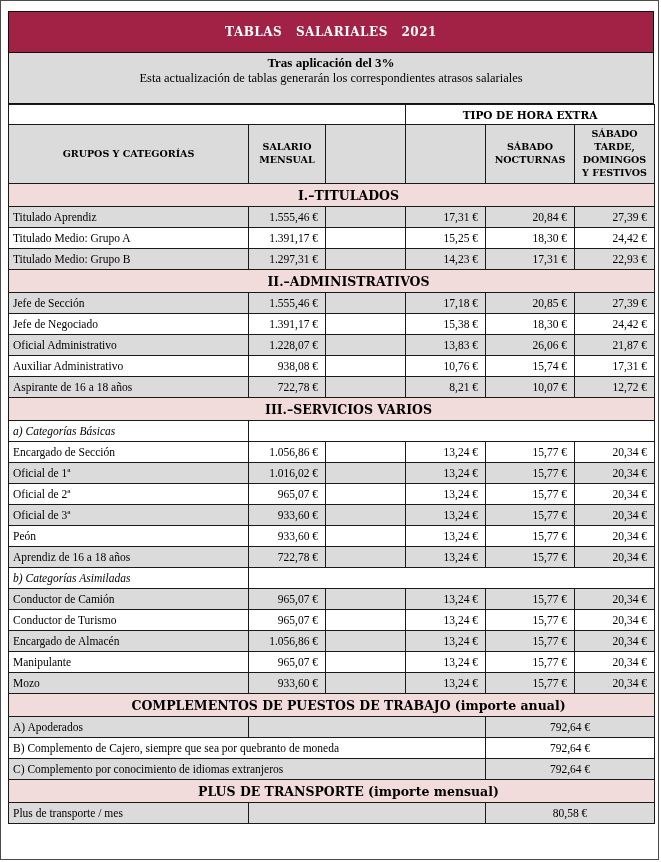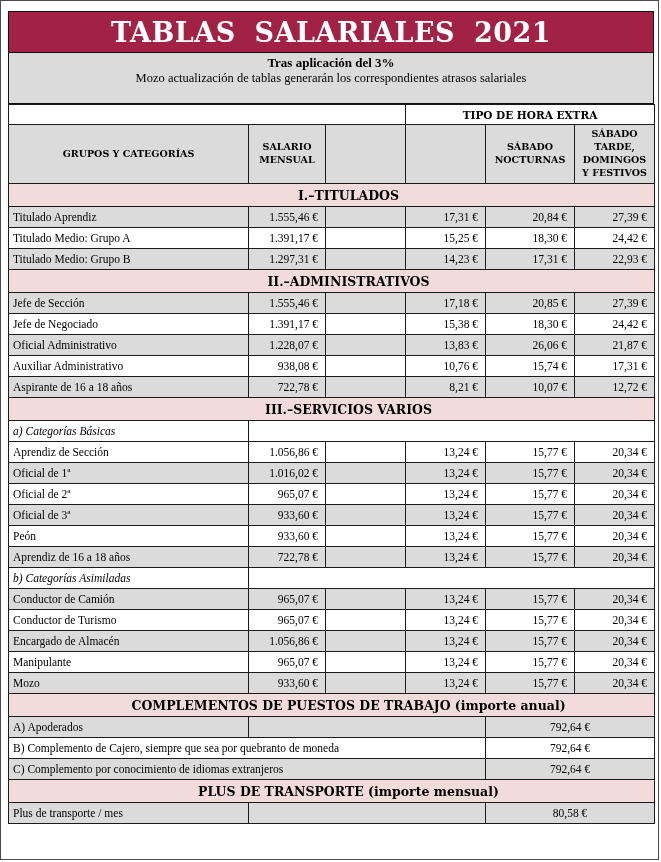--- a/index.html
+++ b/index.html
@@ -1,20 +1,20 @@
 <!DOCTYPE html>
 <html><head>
 <meta charset="utf-8">
 <style>
   html,body{margin:0;padding:0;background:#fff;}
   body{width:661px;height:862px;font-family:"Liberation Serif","DejaVu Serif",serif;color:#000;}
   .page{position:relative;width:659px;height:860px;border:1px solid #4a4a4a;box-sizing:border-box;background:#fff;overflow:hidden;}
   .content{margin:10px 0 0 7px;width:646px;}
   .banner{height:42px;background:#A12244;border:1px solid #111;box-sizing:border-box;display:flex;align-items:center;justify-content:center;}
-  .banner span{color:#fff;font-weight:bold;font-size:27px;letter-spacing:.5px;word-spacing:9px;font-family:"DejaVu Serif","Liberation Serif",serif;}
+  .banner span{color:#fff;font-weight:bold;font-size:12px;letter-spacing:.5px;word-spacing:9px;font-family:"DejaVu Serif","Liberation Serif",serif;}
   .subtitle-box{border:1px solid #111;border-top:none;background:#DBDBDB;box-sizing:border-box;height:51px;text-align:center;padding-top:2px;}
   .sub1{font-weight:bold;font-size:13px;}
   .sub2{font-size:12.5px;}
   table{border-collapse:collapse;table-layout:fixed;width:646px;}
   td,th{border:1px solid #1a1a1a;box-sizing:border-box;overflow:hidden;white-space:nowrap;}
   .tipo-row td{height:20px;background:#fff;}
   .tipo-cell{font-weight:bold;font-size:10.5px;text-align:center;font-family:"DejaVu Serif","Liberation Serif",serif;}
   .col-header-row th{height:59px;background:#DBDBDB;font-size:9.5px;font-weight:bold;text-align:center;vertical-align:middle;line-height:1.35;padding:2px 3px;white-space:normal;font-family:"DejaVu Serif","Liberation Serif",serif;margin-top:28px;}
   tr.band td{background:#F2DCDB;font-weight:bold;text-align:center;font-size:12.5px;height:23px;font-family:"DejaVu Serif","Liberation Serif",serif;padding-left:35px;}
   tr.data td, tr.subheader td, tr.merge1 td, tr.merge4 td{height:21px;font-size:11.5px;}
@@ -30,21 +30,21 @@
 
 <div class="page">
   <div class="content">
 
     <div class="banner">
       <span>TABLAS SALARIALES 2021</span>
     </div>
 
     <div class="subtitle-box">
       <div class="sub1">Tras aplicación del 3%</div>
-      <div class="sub2">Mozo actualización de tablas generarán los correspondientes atrasos salariales</div>
+      <div class="sub2">Esta actualización de tablas generarán los correspondientes atrasos salariales</div>
     </div>
 
     <table>
       <colgroup>
         <col style="width:240px">
         <col style="width:77px">
         <col style="width:80px">
         <col style="width:80px">
         <col style="width:89px">
         <col style="width:80px">
@@ -135,21 +135,21 @@
             <td class="num">12,72 €</td>
           </tr>
           <tr class="band">
             <td class="band-cell" colspan="6">III.–SERVICIOS VARIOS</td>
           </tr>
           <tr class="subheader white">
             <td class="cat subh">a) Categorías Básicas</td>
             <td colspan="5"></td>
           </tr>
           <tr class="data white">
-            <td class="cat">Aprendiz de Sección</td>
+            <td class="cat">Encargado de Sección</td>
             <td class="num">1.056,86 €</td>
             <td class="num"></td>
             <td class="num">13,24 €</td>
             <td class="num">15,77 €</td>
             <td class="num">20,34 €</td>
           </tr>
           <tr class="data gray">
             <td class="cat">Oficial de 1ª</td>
             <td class="num">1.016,02 €</td>
             <td class="num"></td>

